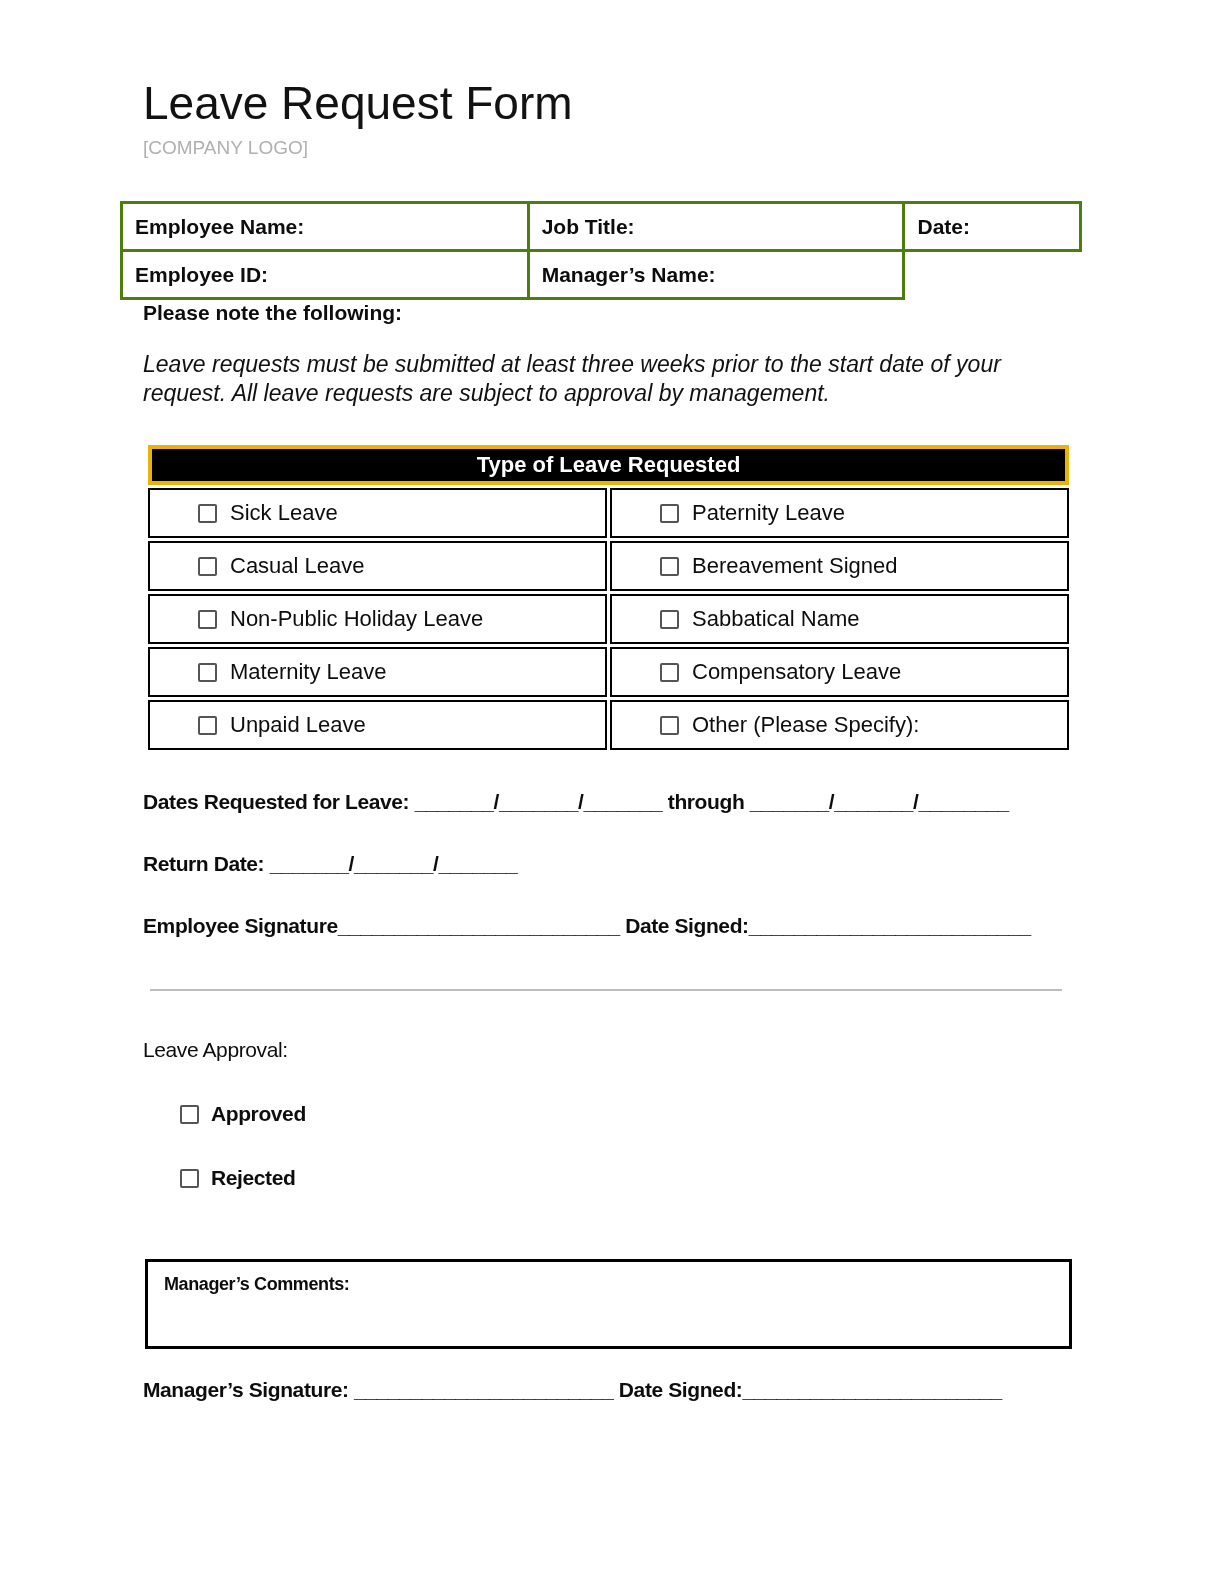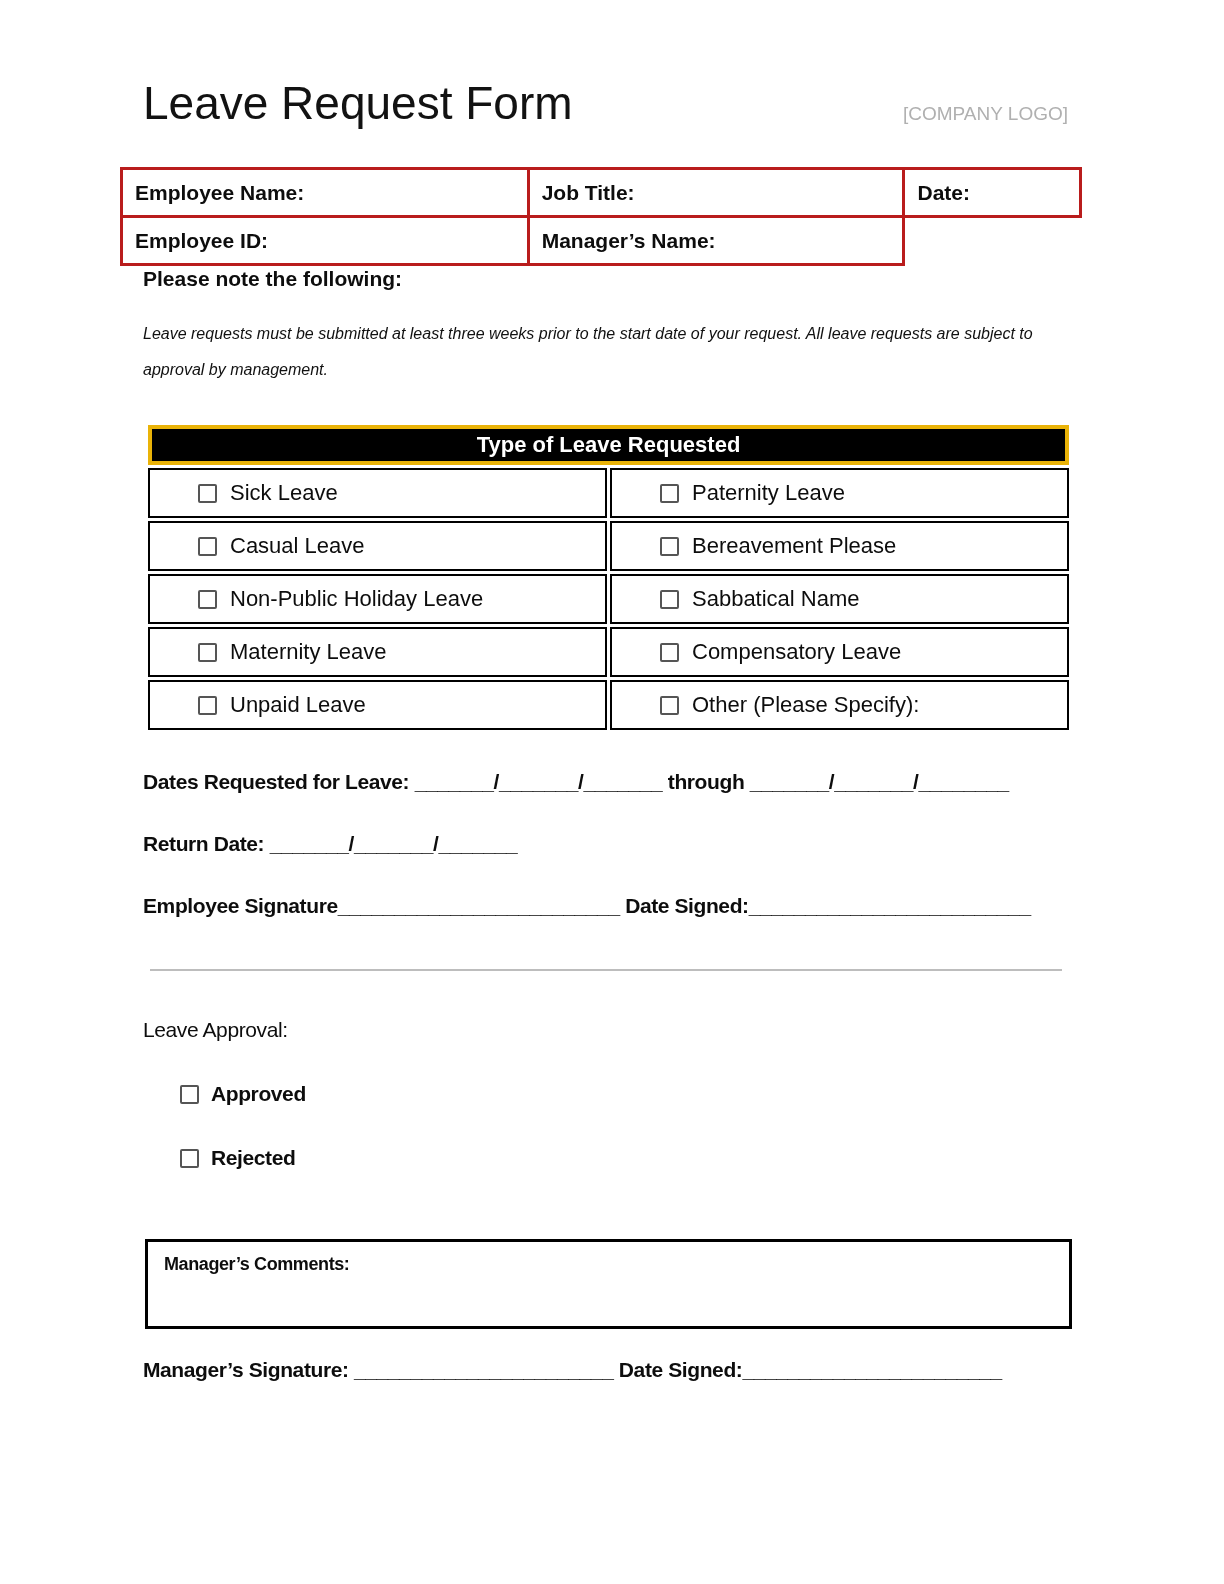--- a/index.html
+++ b/index.html
@@ -15,21 +15,21 @@
     padding-left: 143px;
     padding-right: 142px;
     overflow: hidden;
   }
 
   
   .title-row {
     margin-top: 75px;
     display: flex;
     justify-content: space-between;
-    align-items: flex-end;
+    flex-direction: column;
   }
   .page-title {
     font-size: 46px;
     font-weight: 400;
     letter-spacing: 0px;
     color: #121212;
     line-height: 56px;
   }
   .logo-placeholder {
     font-size: 19px;
@@ -39,43 +39,43 @@
   }
 
   
   .info-table {
     margin-top: 36px;
     margin-left: -23px;
     border-collapse: collapse;
     table-layout: fixed;
   }
   .info-table td {
-    border: 3px solid #b91c1c;
+    border: 3px solid #4d7c0f;
     height: 48px;
     padding-left: 12px;
     font-size: 21px;
     font-weight: 700;
     vertical-align: middle;
   }
   .info-table td.no-border { border: none; }
   .col-a { width: 408px; }
   .col-b { width: 377px; }
   .col-c { width: 177px; }
 
   
   .note-heading {
     font-size: 21px;
     font-weight: 700;
     line-height: 26px;
   }
   .note-text {
     margin-top: 24px;
     font-style: italic;
-    font-size: 16px;
-    line-height: 36px;
+    font-size: 23px;
+    line-height: 29px;
     color: #111111;
     max-width: 940px;
   }
 
   
   .leave-table {
     margin-top: 34px;
     margin-left: 2px;
     border-collapse: separate;
     border-spacing: 3px;
@@ -227,21 +227,21 @@
     <tr>
       <td class="option-cell">
         <span class="option-inner">
           <span class="checkbox"></span>
           <span class="option-label">Casual Leave</span>
         </span>
       </td>
       <td class="option-cell">
         <span class="option-inner">
           <span class="checkbox"></span>
-          <span class="option-label">Bereavement Please</span>
+          <span class="option-label">Bereavement Signed</span>
         </span>
       </td>
     </tr>
     <tr>
       <td class="option-cell">
         <span class="option-inner">
           <span class="checkbox"></span>
           <span class="option-label">Non-Public Holiday Leave</span>
         </span>
       </td>

